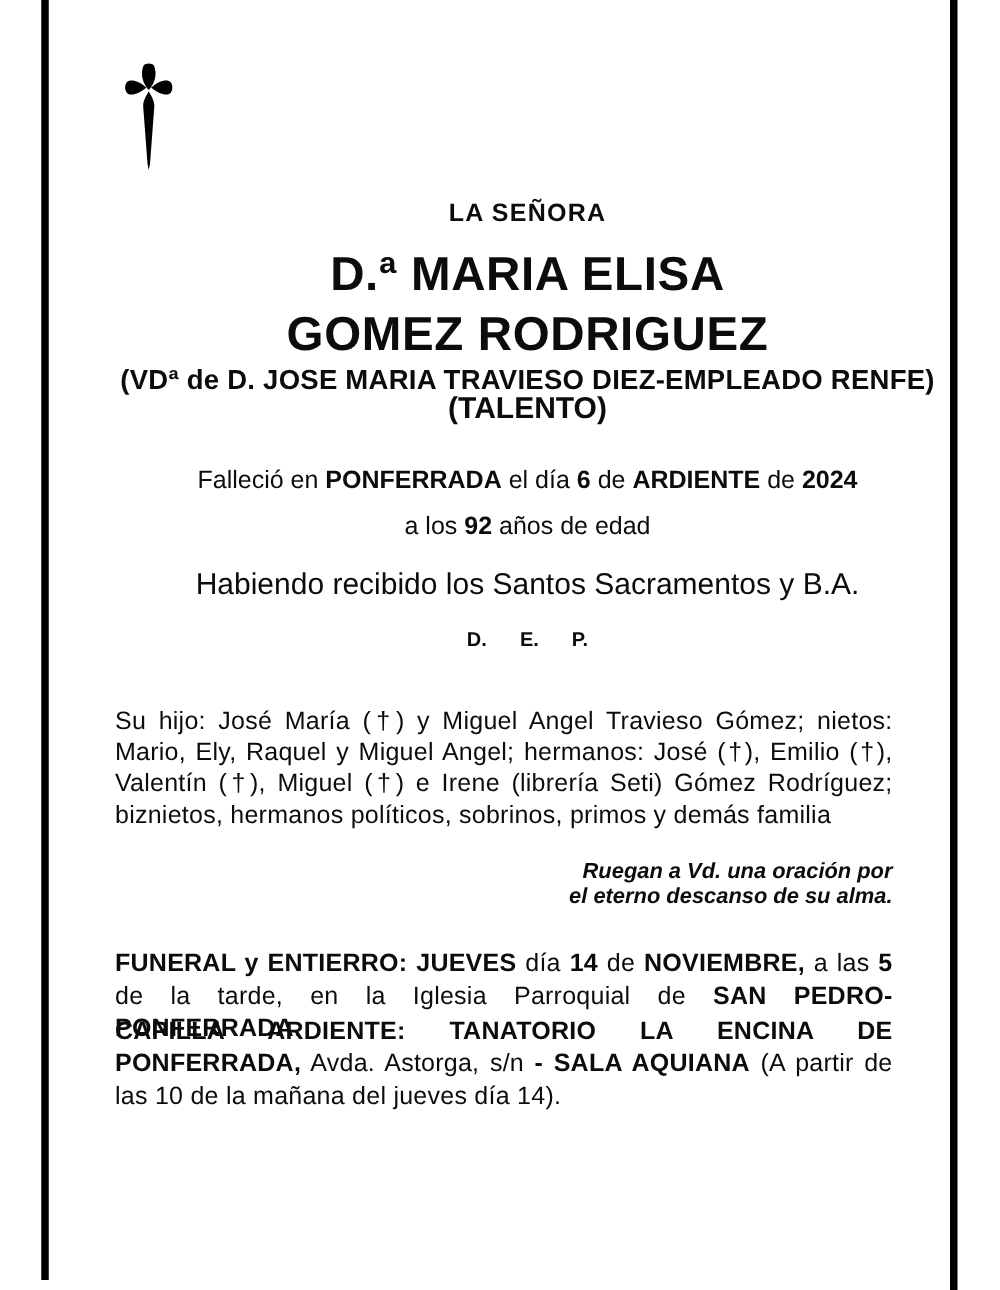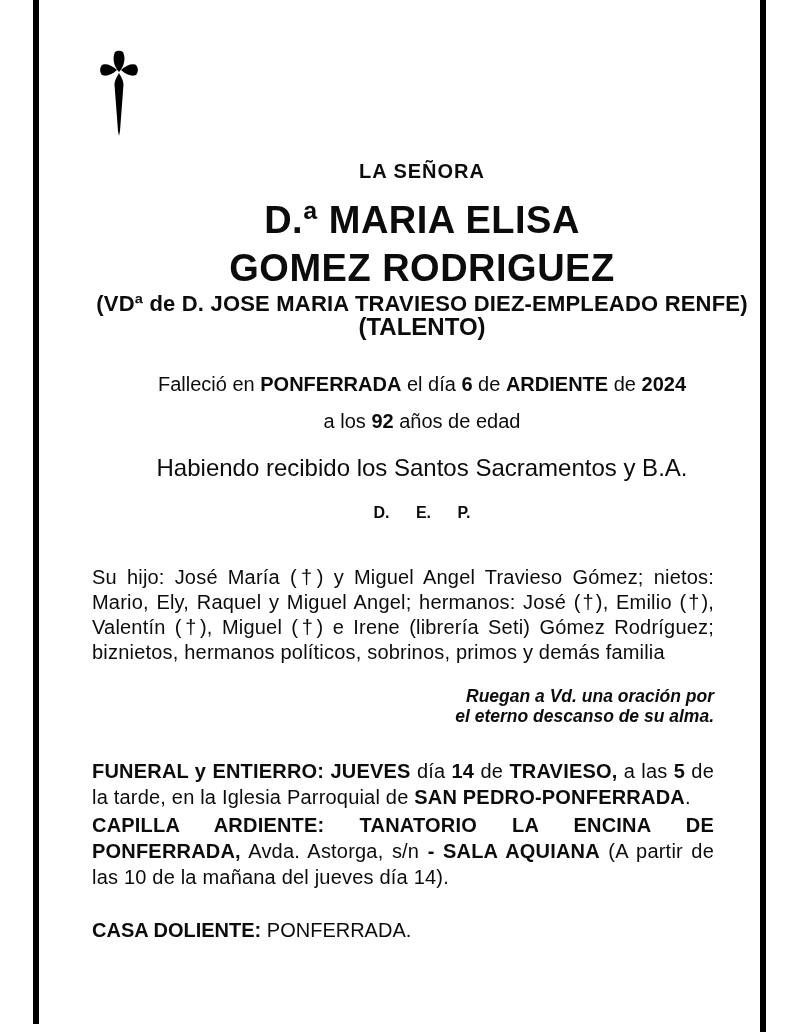--- a/index.html
+++ b/index.html
@@ -75,19 +75,18 @@
 
   <div class="abs col-wide dep">D. E. P.</div>
 
   <div class="abs col family">Su hijo: José María (†) y Miguel Angel Travieso Gómez; nietos: Mario, Ely, Raquel y Miguel Angel; hermanos: José (†), Emilio (†), Valentín (†), Miguel (†) e Irene (librería Seti) Gómez Rodríguez; biznietos, hermanos políticos, sobrinos, primos y demás familia</div>
 
   <div class="abs col prayer">
       <div>Ruegan a Vd. una oración por</div>
       <div>el eterno descanso de su alma.</div>
     </div>
 
-  <div class="abs col funeral"><span class="b">FUNERAL y ENTIERRO: JUEVES</span><span> día </span><span class="b">14</span><span> de </span><span class="b">TRAVIESO,</span><span> a las </span><span class="b">5</span><span> de la tarde, en la Iglesia Parroquial de </span><span class="b">SAN PEDRO-PONFERRADA</span><span>.</span></div>
+  <div class="abs col funeral"><span class="b">FUNERAL y ENTIERRO: JUEVES</span><span> día </span><span class="b">14</span><span> de </span><span class="b">NOVIEMBRE,</span><span> a las </span><span class="b">5</span><span> de la tarde, en la Iglesia Parroquial de </span><span class="b">SAN PEDRO-PONFERRADA</span><span>.</span></div>
 
   <div class="abs col capilla"><span class="b">CAPILLA ARDIENTE: TANATORIO LA ENCINA DE PONFERRADA,</span><span> Avda. Astorga, s/n </span><span class="b">- SALA AQUIANA</span><span> (A partir de las 10 de la mañana del jueves día 14).</span></div>
 
-  <div class="abs col casa"><span class="b">CASA DOLIENTE:</span><span> PONFERRADA.</span></div>
 
 </div>
 
 </body></html>

